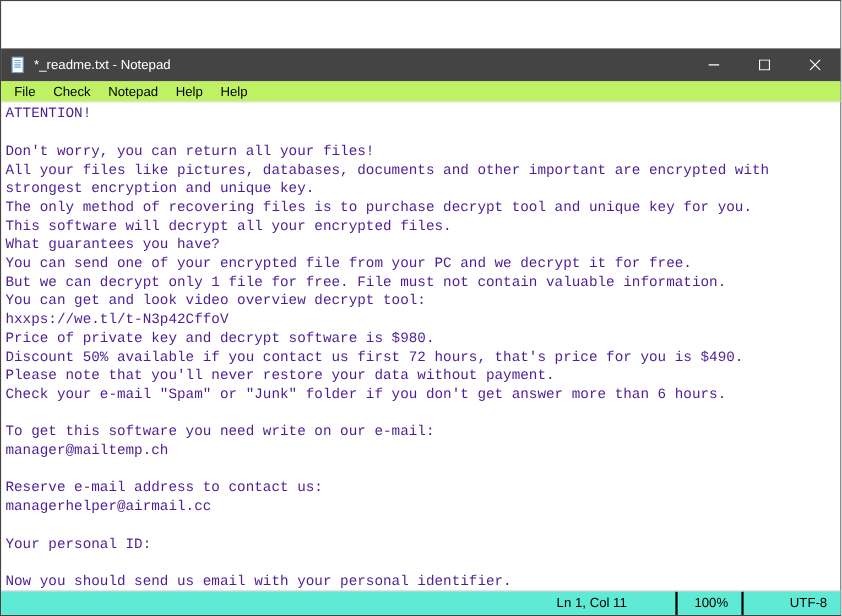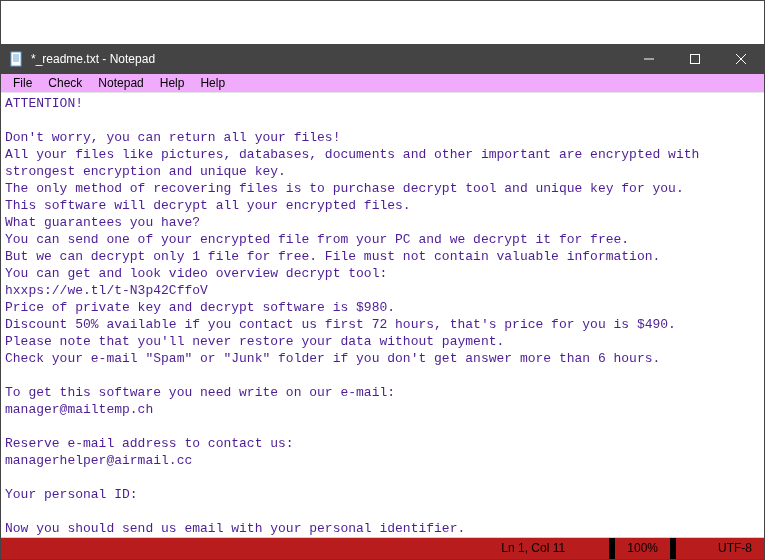--- a/index.html
+++ b/index.html
@@ -4,35 +4,35 @@
 <style>
   * { margin: 0; padding: 0; box-sizing: border-box; }
   html, body { width: 765px; height: 560px; font-family: "Segoe UI", Tahoma, sans-serif; overflow: hidden; }
   .window { width: 765px; height: 560px; display: flex; flex-direction: column; background: #fff; border: 1px solid #444; }
   .titlebar { height: 30px; background: #444444; display: flex; align-items: center; color: #fff; margin-top: 43px; }
   .app-icon { width: 16px; height: 16px; margin: 0 6px 0 8px; display: flex; align-items: center; justify-content: center; }
   .title-text { font-size: 12px; flex: 0 0 auto; }
   .title-spacer { flex: 1 1 auto; }
   .win-btn { width: 46px; height: 30px; display: flex; align-items: center; justify-content: center; color: #fff; }
   .win-btn svg { stroke: #fff; }
-  .menubar { height: 20px; background: #f0abfc; display: flex; align-items: center; padding: 0 4px; font-size: 12px; border-bottom: 1px solid #e5e5e5; }
+  .menubar { height: 20px; background: #bef264; display: flex; align-items: center; padding: 0 4px; font-size: 12px; border-bottom: 1px solid #e5e5e5; }
   .menu-item { padding: 2px 8px; }
   .content { flex: 1 1 auto; overflow: auto; position: relative; }
   .content pre {
     font-family: Consolas, "Courier New", monospace;
     font-size: 13px;
     line-height: 17px;
     white-space: pre-wrap;
     word-wrap: break-word;
     padding: 2px 4px;
     color: #4c1d95;
   }
-  .statusbar { height: 23px; background: #b91c1c; border-top: 1px solid #d0d0d0; display: flex; align-items: center; font-size: 12px; }
+  .statusbar { height: 23px; background: #5eead4; border-top: 1px solid #d0d0d0; display: flex; align-items: center; font-size: 12px; }
   .status-spacer { flex: 1 1 auto; }
-  .status-cell { padding: 0 12px; border-left: 6px solid #000000; height: 100%; display: flex; align-items: center; }
+  .status-cell { padding: 0 12px; border-left: 2px solid #000000; height: 100%; display: flex; align-items: center; }
   .status-cell.first { border-left: none; }
   .status-cell.pos { min-width: 120px; }
   .status-cell.zoom { min-width: 60px; justify-content: flex-end; }
   .status-cell.eol { min-width: 120px; }
   .status-cell.enc { min-width: 90px; padding-left: 42px; }
   
   .content::-webkit-scrollbar { width: 17px; }
   .content::-webkit-scrollbar-track { background: #f0f0f0; }
   .content::-webkit-scrollbar-thumb { background: #c2c2c2; }
 </style>

